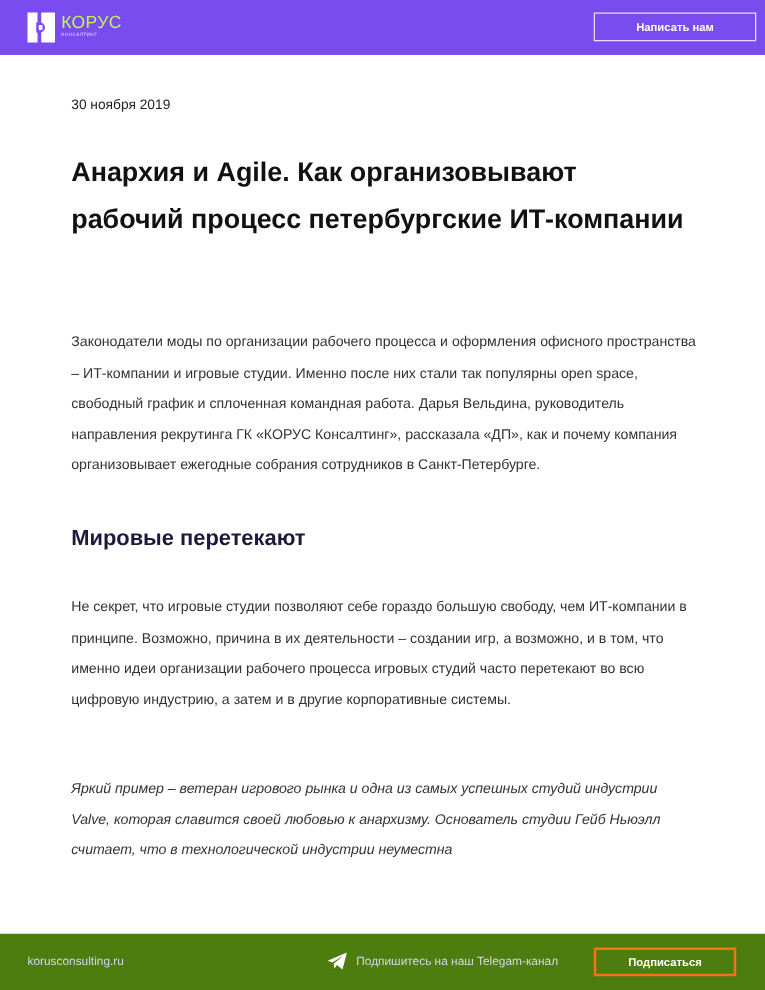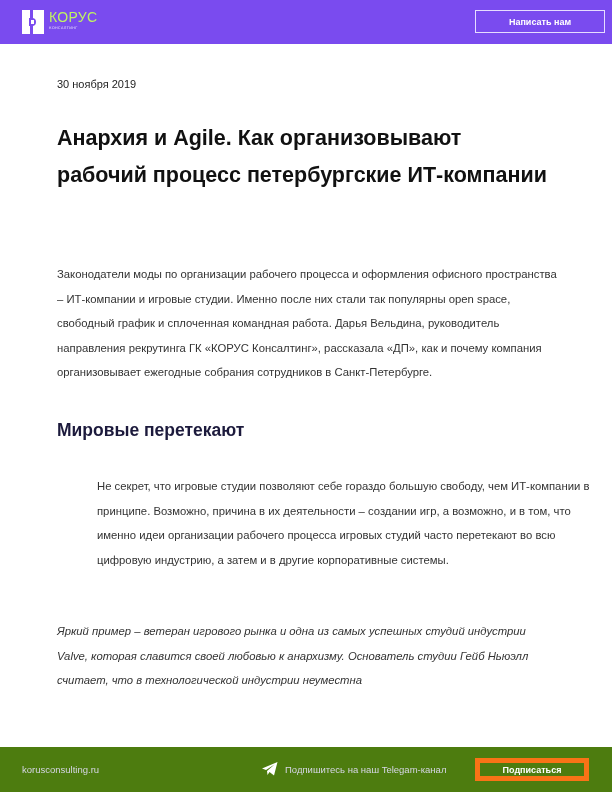--- a/index.html
+++ b/index.html
@@ -33,38 +33,38 @@
     position: absolute; left: 57px; top: 120px; width: 500px;
     font-family: "Liberation Sans", sans-serif; font-weight: bold;
     font-size: 21.5px; line-height: 37px; color: #111;
   }
 
   .p {
     position: absolute; left: 57px; width: 500px;
     font-family: "Liberation Sans", sans-serif; font-size: 11.3px; line-height: 24.6px; color: #333;
   }
   .p1 { top: 262px; }
-  .p2 { top: 474px; margin-left: 40px; }
+  .p2 { top: 474px; }
   .p3 { top: 619px; font-style: italic; }
 
   .subhead {
     position: absolute; left: 57px; top: 420px;
     font-family: "Liberation Sans", sans-serif; font-weight: bold; font-size: 17.5px; color: #1c1a3c;
   }
 
   .footer {
     position: absolute; left: 0; top: 747px; width: 612px; height: 45px;
     background: #4d7c0f;
   }
   .footer-site { position: absolute; left: 22px; top: 17px; color: #d6d6e6; font-size: 9.5px; font-family: "Liberation Sans", sans-serif; }
   .tg-icon { position: absolute; left: 262px; top: 15px; width: 16px; height: 14px; }
   .footer-tg { position: absolute; left: 285px; top: 17px; color: #d6d6e6; font-size: 9.5px; font-family: "Liberation Sans", sans-serif; }
   .sub-btn {
     position: absolute; left: 475px; top: 11px; width: 114px; height: 23px;
-    border: 5px solid #f97316; color: #fff; background: transparent;
+    border: 2px solid #f97316; color: #fff; background: transparent;
     font-family: "Liberation Sans", sans-serif; font-weight: bold; font-size: 9px;
     display: flex; align-items: center; justify-content: center; cursor: pointer;
   }
 </style>
 </head>
 <body>
 
 <header class="header">
   <div class="logo">
     <div class="logo-mark">

